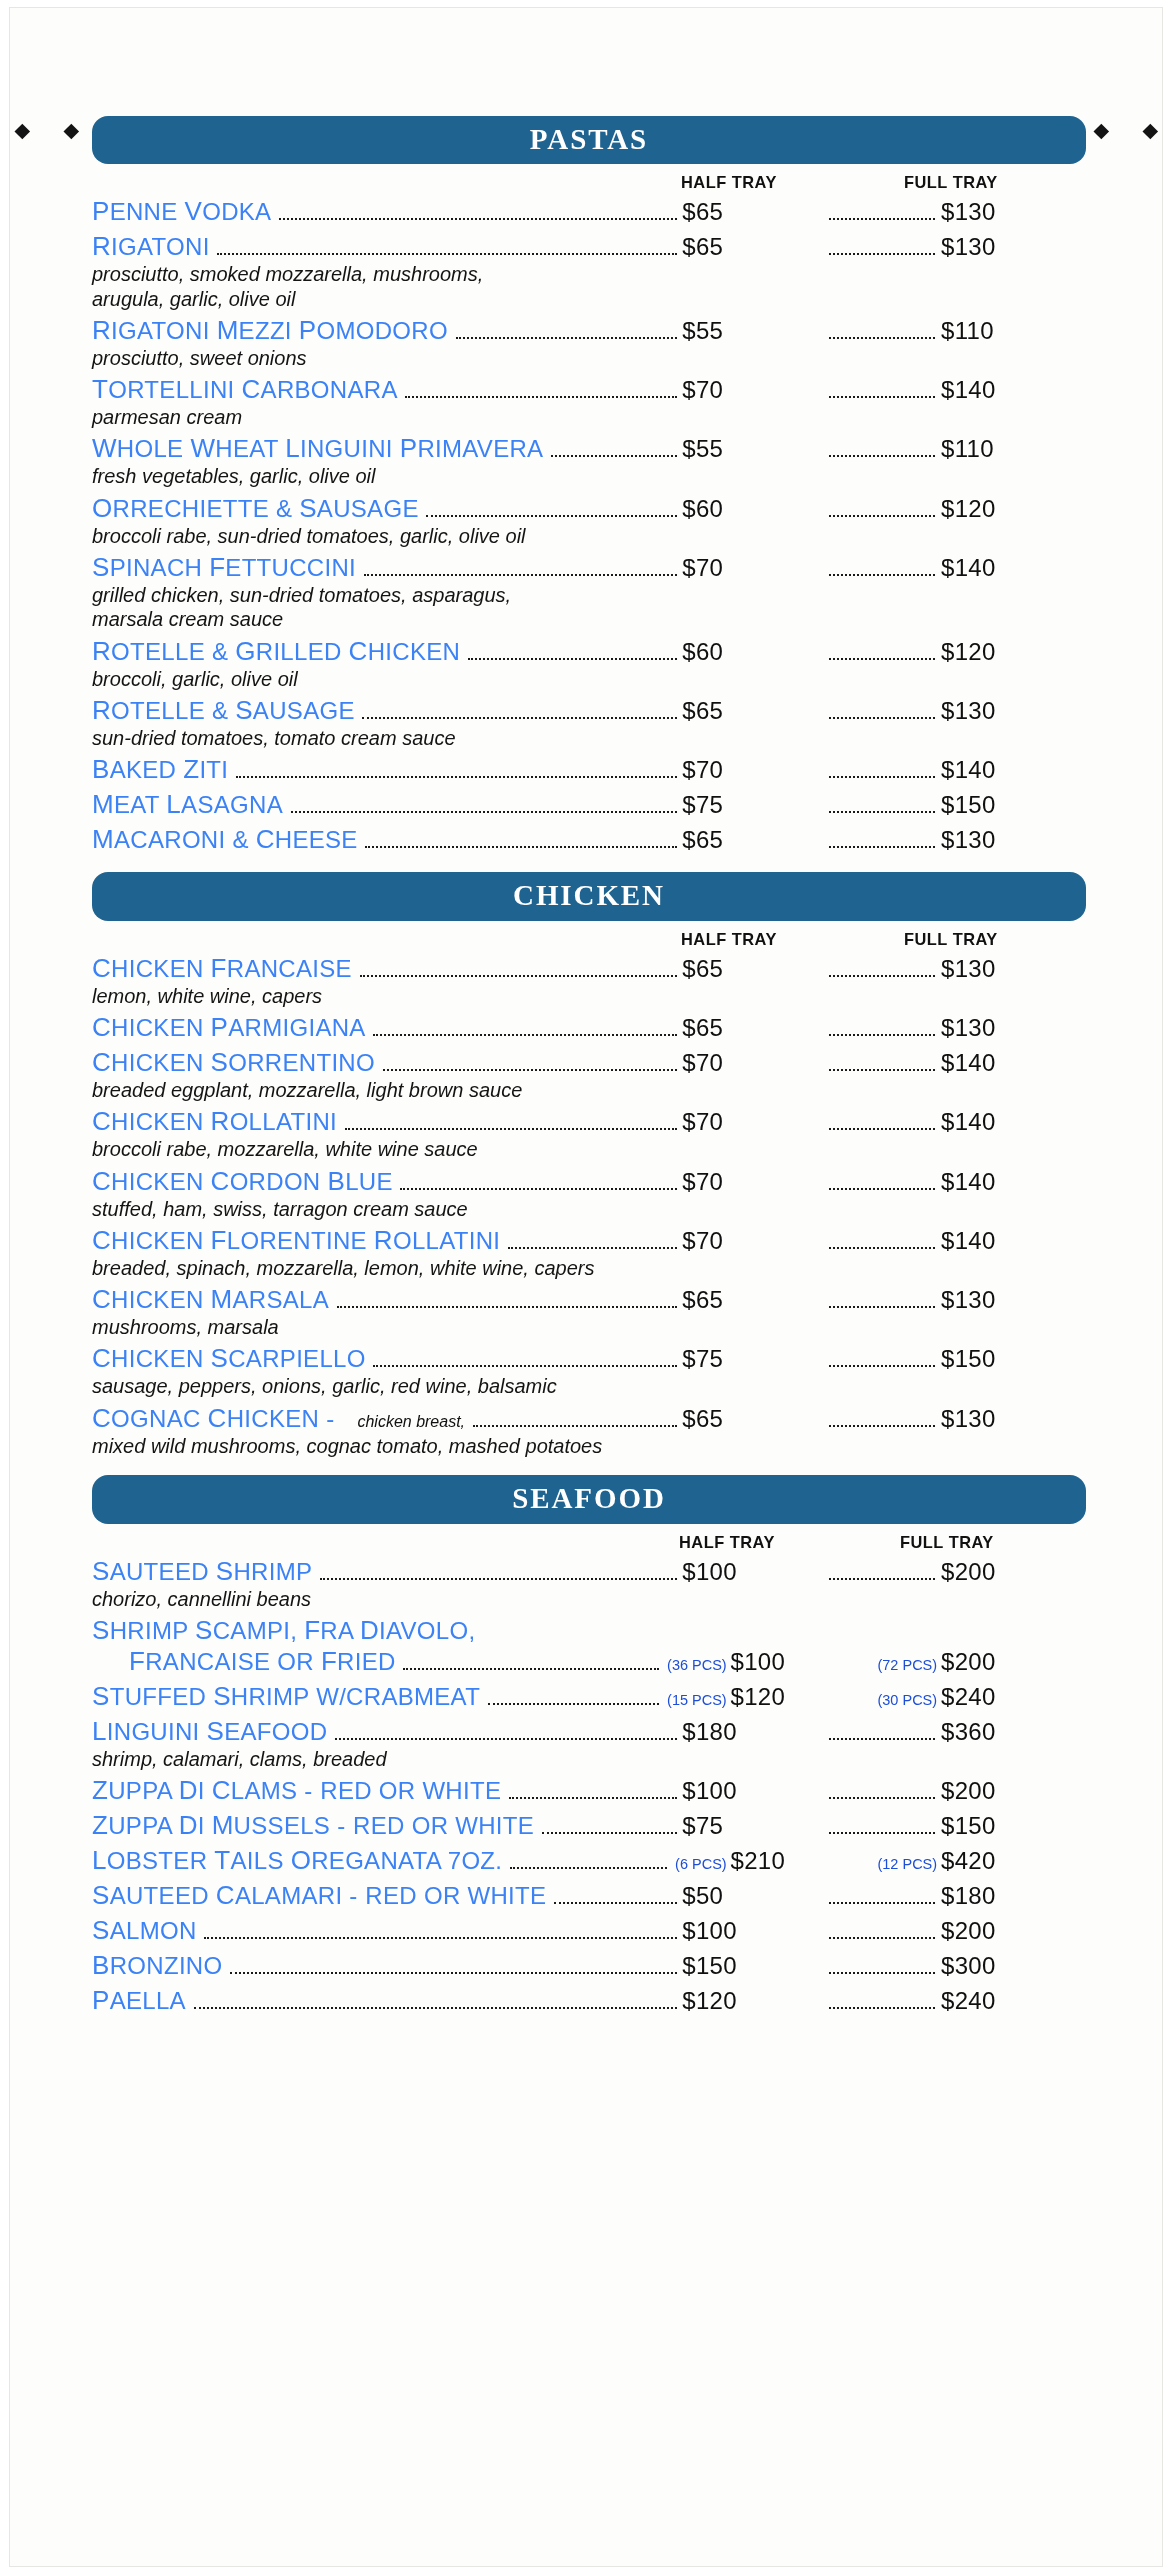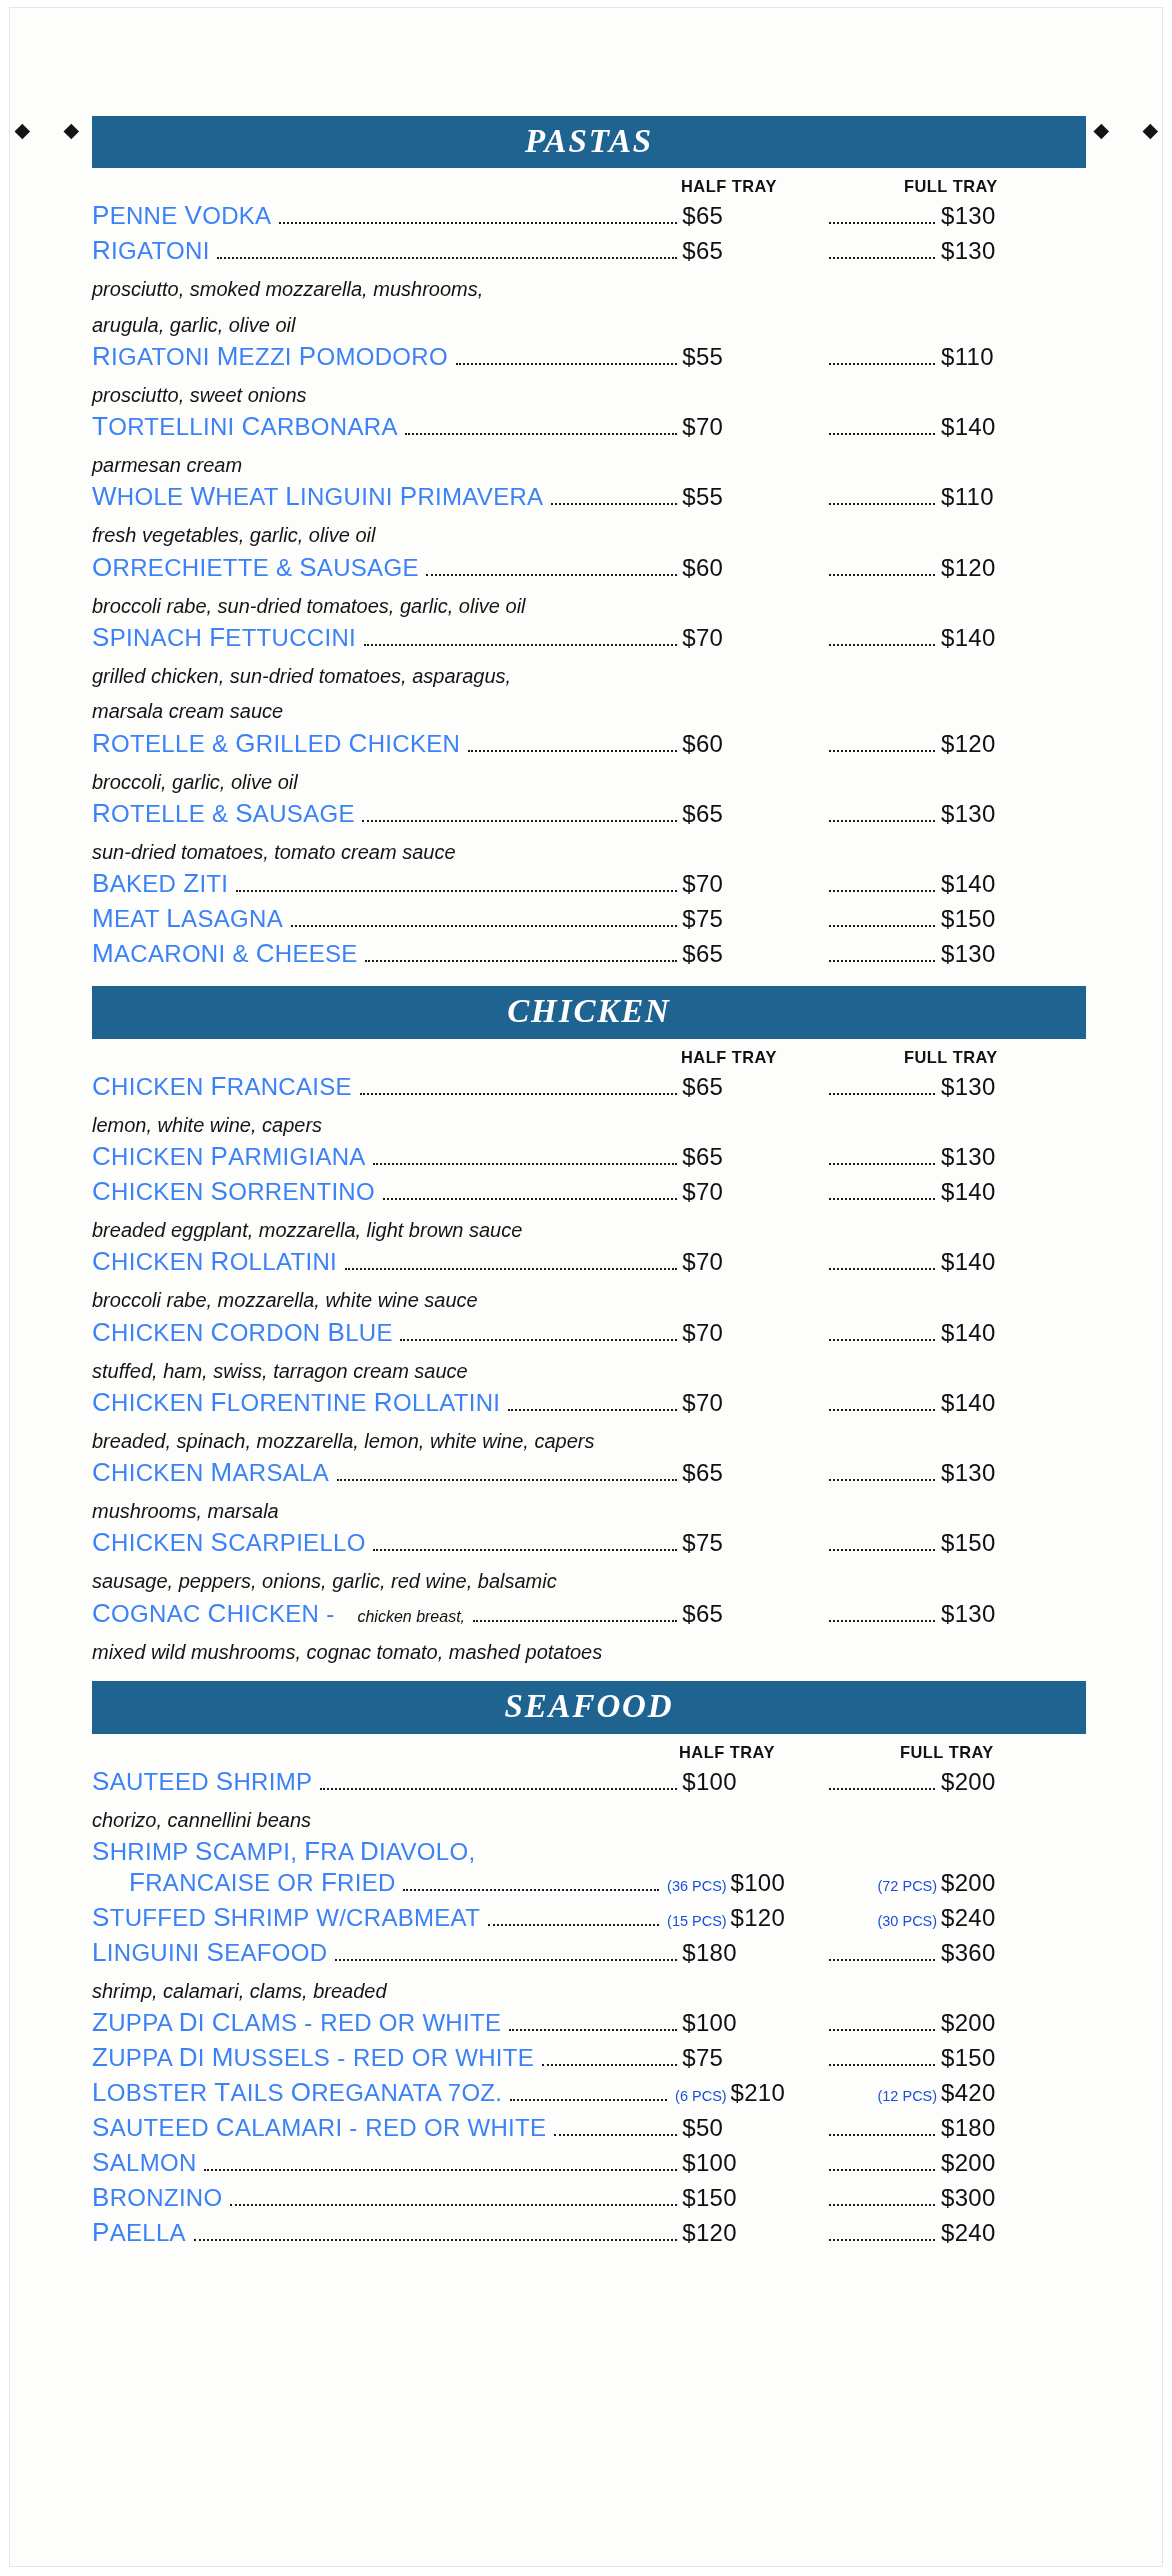--- a/index.html
+++ b/index.html
@@ -50,25 +50,25 @@
     background: #141414;
     transform: rotate(45deg);
   }
 
   .section-bar {
     background: #1f6390;
     color: #ffffff;
     text-align: center;
     font-family: "Liberation Serif", serif;
     font-weight: bold;
-    font-style: italic;
-    font-size: 33px;
+    font-size: 29px;
     letter-spacing: 1.9px;
     padding: 6.8px 0 8.7px 0;
     margin-top: 17.4px;
+    border-radius: 16px;
   }
   .section-bar:first-child { margin-top: 0; }
 
   .tray-head {
     display: flex;
     font-size: 16.4px;
     font-weight: bold;
     letter-spacing: 0.5px;
     color: #111;
     margin: 8.7px 0 1.9px 0;
@@ -137,21 +137,21 @@
     width: 106px;
     border-bottom: 2.9px dotted #1a1a1a;
     margin: 0 5.8px 6.8px 1.9px;
     height: 1px;
   }
   .desc {
     font-size: 20px;
     font-style: italic;
     color: #141414;
     line-height: 1.22;
-    margin-top: 11px;
+    margin-top: 0;
   }
   
   .name span.cap { font-size: 26px; }
 </style>
 </head>
 <body>
 
 <div class="page">
   <div class="paper"></div>
 

